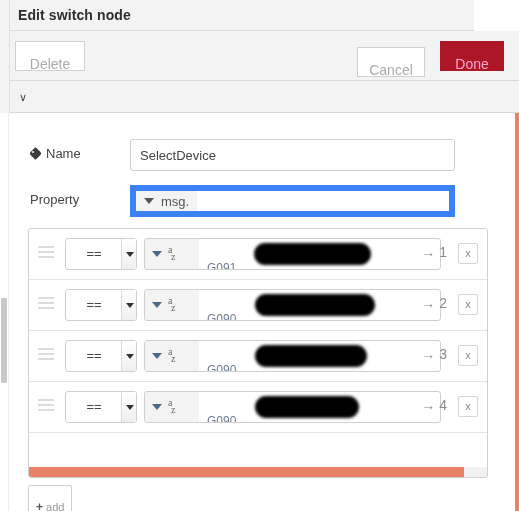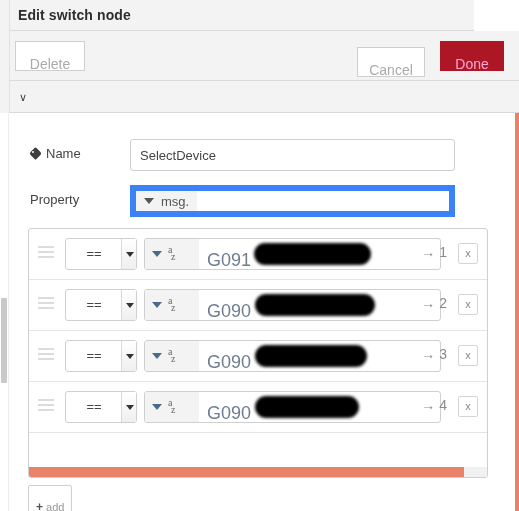--- a/index.html
+++ b/index.html
@@ -311,22 +311,22 @@
     line-height: 10px;
   }
   .val-field {
     flex: 1;
     position: relative;
     height: 100%;
     overflow: hidden;
   }
   .val-text {
     position: absolute;
-    left: 8px; top: 11px;
-    font-size: 18px;
+    left: 8px; top: 22px;
+    font-size: 12px;
     color: #6f7d90;
     white-space: nowrap;
   }
   .redact {
     position: absolute;
     top: 4px;
     height: 22px;
     background: #000000;
     border-radius: 11px;
     filter: blur(1.4px);

